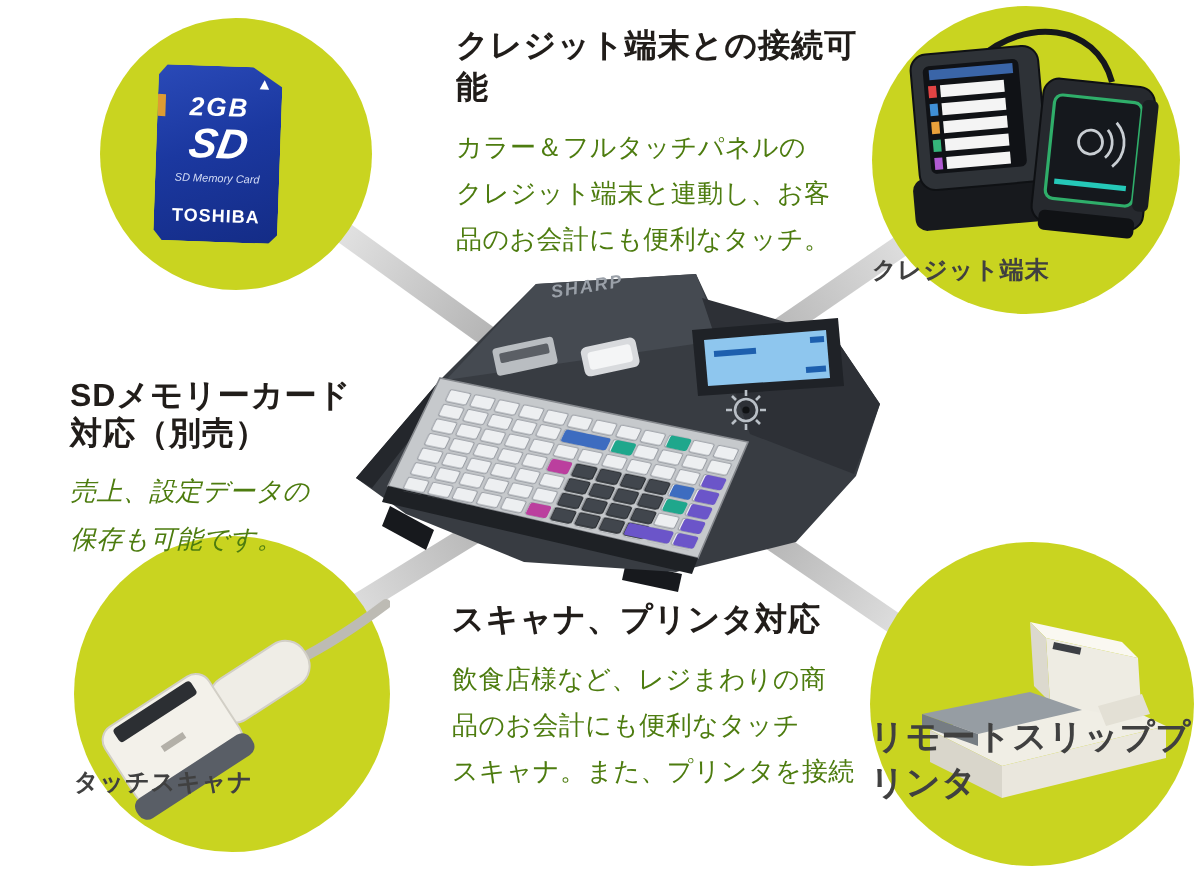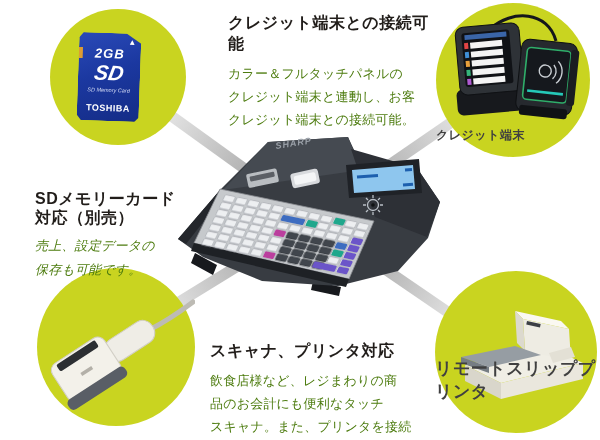--- a/index.html
+++ b/index.html
@@ -20,21 +20,21 @@
   .c-br .circle-label{bottom:30px;font-size:17px;}
   .register-svg{position:absolute;left:165px;top:125px;}
   
   .tb{position:absolute;color:#3c3732;}
   .tb h3{margin:0 0 7px;font-size:16px;font-weight:bold;color:#211d1a;letter-spacing:.5px;}
   .tb p{margin:0;font-size:13px;line-height:23px;letter-spacing:.2px;color:#4d7c0f;}
   .tb-credit{left:228px;top:13px;width:212px;}
   .tb-sd{left:35px;top:153px;width:165px;margin-top:36px;}
   .tb-sd h3{line-height:19px;margin-bottom:7px;}
   .tb-sd p{line-height:24px;font-style:italic;}
-  .tb-scan{left:210px;top:300px;width:218px;margin-top:41px;}
+  .tb-scan{left:226px;top:300px;width:218px;}
   
   .sdcard{position:absolute;left:28px;top:24px;width:62px;height:88px;
           background:linear-gradient(160deg,#2a4ab8 0%,#1b38a0 45%,#142c86 100%);
           clip-path:polygon(7% 0,76% 0,100% 11%,100% 95%,93% 100%,7% 100%,0 94%,0 6%);
           transform:rotate(2deg);text-align:center;color:#fff;}
   .sd-tab{position:absolute;left:0;top:15px;width:4px;height:11px;background:#dd9c33;}
   .sd-arrow{position:absolute;right:5px;top:4px;font-size:8px;color:#fff;}
   .sd-cap{position:absolute;left:0;right:0;top:13px;font-size:13px;font-weight:bold;
           font-style:italic;letter-spacing:1px;}
   .sd-logo{position:absolute;left:0;right:0;top:28px;font-size:21px;font-weight:bold;
@@ -126,20 +126,21 @@
     <svg width="158" height="158" viewBox="0 0 158 158">
       <path d="M112,62 C128,54 140,46 156,34" stroke="#bdbbb4" stroke-width="5" fill="none" stroke-linecap="round"></path>
       <g transform="rotate(-33 60 105)">
         <rect x="78" y="84" width="54" height="24" rx="11" fill="#efede6" stroke="#d2cfc6"></rect>
         <rect x="22" y="74" width="62" height="44" rx="8" fill="#f3f1ea" stroke="#d2cfc6"></rect>
         <rect x="30" y="76" width="46" height="8" rx="2" fill="#2c2f33"></rect>
         <rect x="18" y="112" width="68" height="12" rx="5" fill="#595e66"></rect>
         <rect x="46" y="96" width="13" height="3.5" fill="#b3b0a8"></rect>
       </g>
     </svg>
+    <span class="circle-label">タッチスキャナ</span>
   </div>
 
   <div class="circle c-br">
     <svg width="162" height="162" viewBox="0 0 162 162">
       <g stroke-linejoin="round">
         <polygon points="30,94 114,76 148,92 66,112" fill="#f0eee5"></polygon>
         <polygon points="30,94 66,112 66,128 30,110" fill="#d9d6cb"></polygon>
         <polygon points="66,112 148,92 148,108 66,128" fill="#eae7dd"></polygon>
         <polygon points="80,40 126,50 134,58 88,48" fill="#faf8f1"></polygon>
         <polygon points="88,48 134,58 136,90 90,80" fill="#eeece3"></polygon>
@@ -216,21 +217,21 @@
       <circle cx="208" cy="80" r="5.5"></circle>
       <path d="M208,70 v3 M208,87 v3 M198,80 h3 M215,80 h3 M201,73 l2,2 M213,85 l2,2 M215,73 l-2,2 M203,85 l-2,2"></path>
       <circle cx="208" cy="80" r="1.8" fill="#101214" stroke="none"></circle>
     </g>
   </svg>
 
   <div class="tb tb-credit">
     <h3>クレジット端末との接続可能</h3>
     <p>カラー＆フルタッチパネルの</p>
     <p>クレジット端末と連動し、お客</p>
-    <p>クレジット端末との接続可能。</p>
+    <p>品のお会計にも便利なタッチ。</p>
   </div>
 
   <div class="tb tb-sd">
     <h3>
       <span style="display:block">SDメモリーカード</span>
       <span style="display:block">対応（別売）</span>
     </h3>
     <p>売上、設定データの</p>
     <p>保存も可能です。</p>
   </div>

